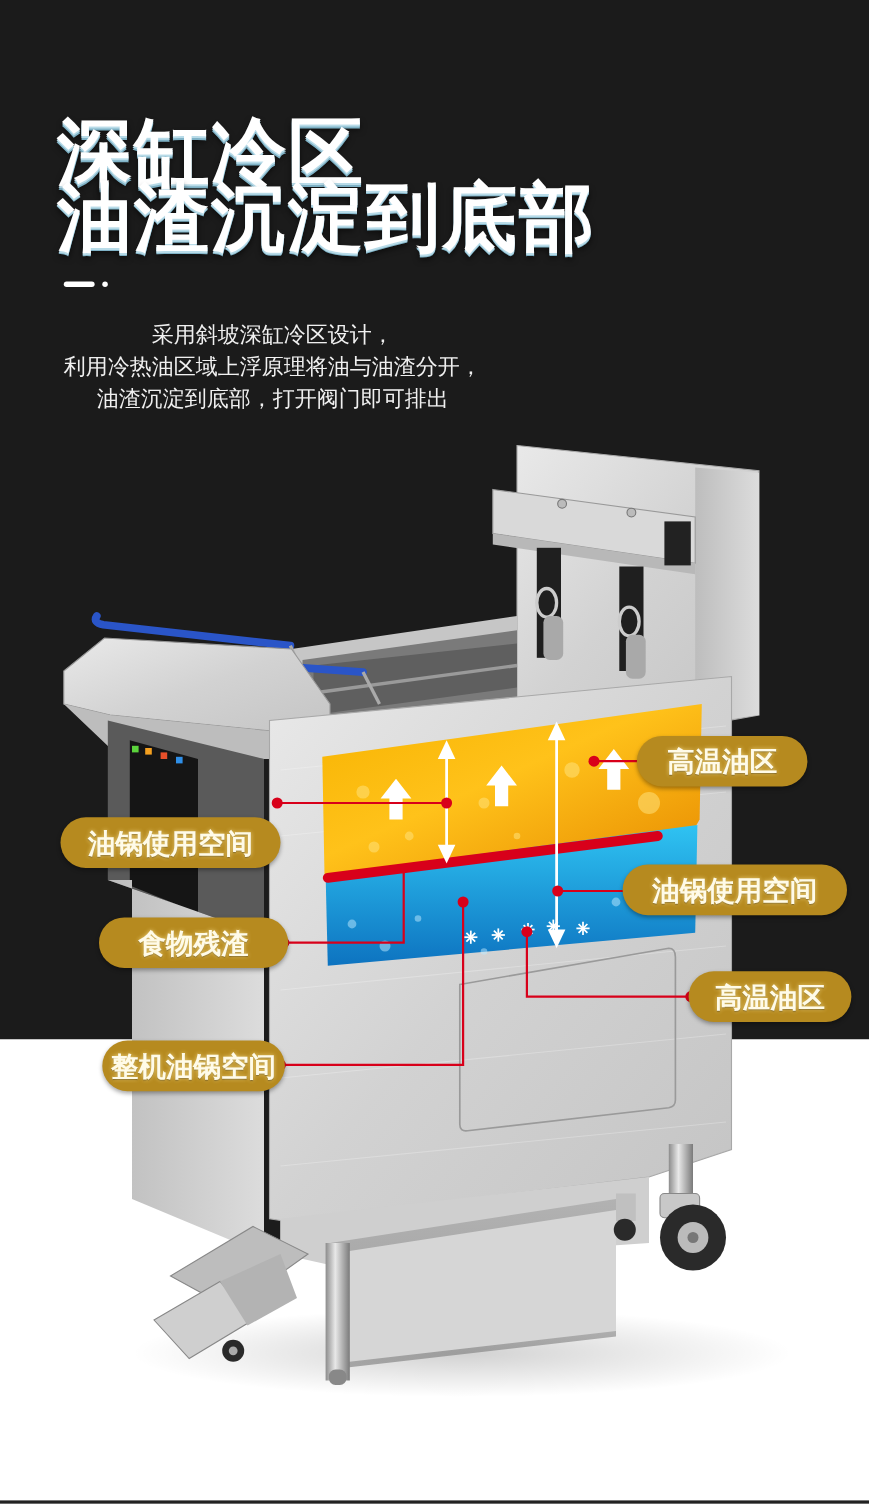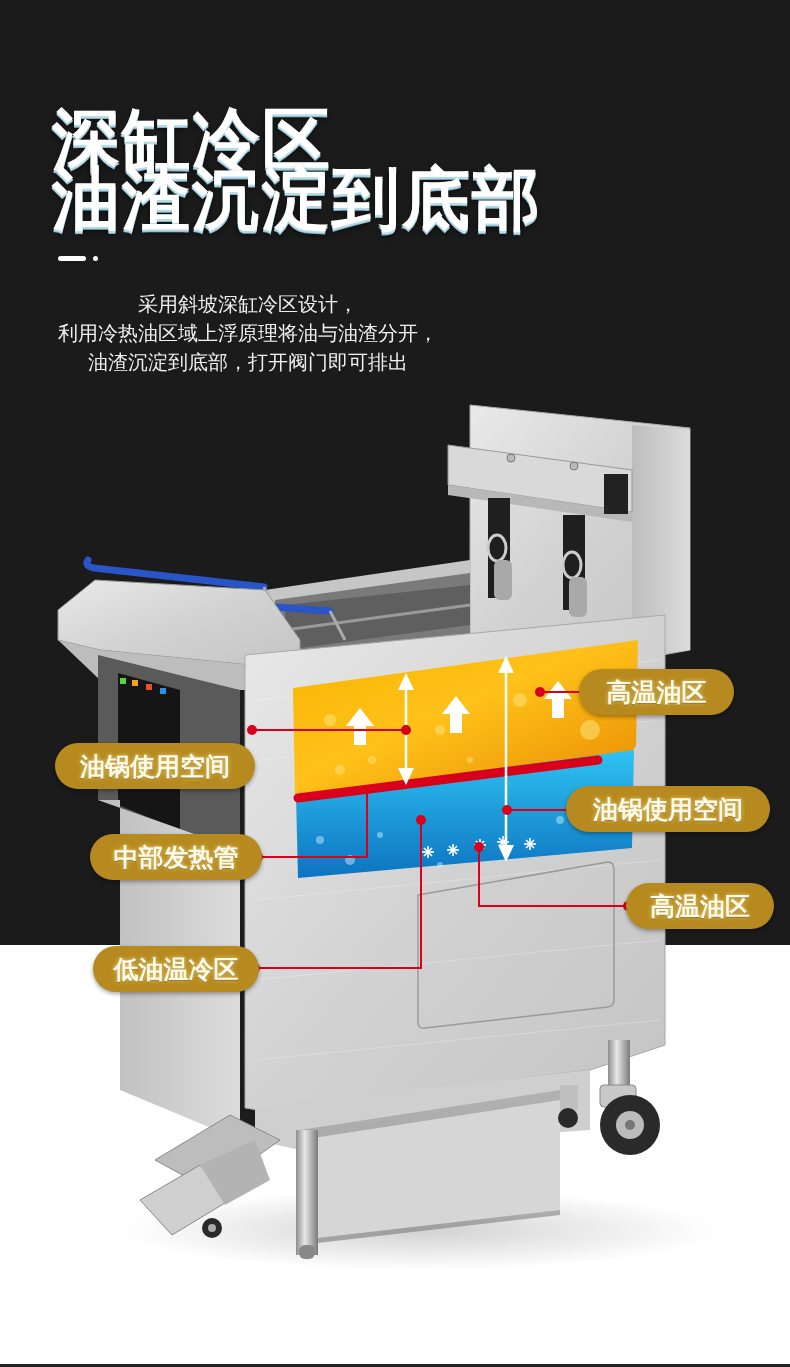--- a/index.html
+++ b/index.html
@@ -244,19 +244,19 @@
     <circle cx="540" cy="692" r="5"></circle>
       <circle cx="620" cy="692" r="5"></circle>
     <circle cx="507" cy="810" r="5"></circle>
       <circle cx="573" cy="810" r="5"></circle>
     <circle cx="479" cy="847" r="5"></circle>
       <circle cx="628" cy="906" r="5"></circle>
   </g>
 </svg>
 
 <div class="pill" style="left:55px; top:743px; width:200px;">油锅使用空间</div>
-<div class="pill" style="left:90px; top:834px; width:172px;">中部发热管</div>
-<div class="pill" style="left:93px; top:946px; width:166px;">低油温冷区</div>
+<div class="pill" style="left:90px; top:834px; width:172px;">食物残渣</div>
+<div class="pill" style="left:93px; top:946px; width:166px;">整机油锅空间</div>
 <div class="pill" style="left:579px; top:669px; width:155px;">高温油区</div>
 <div class="pill" style="left:566px; top:786px; width:204px;">油锅使用空间</div>
 <div class="pill" style="left:626px; top:883px; width:148px;">高温油区</div>
 
 <div class="bottom-line"></div>
 
 </body></html>

